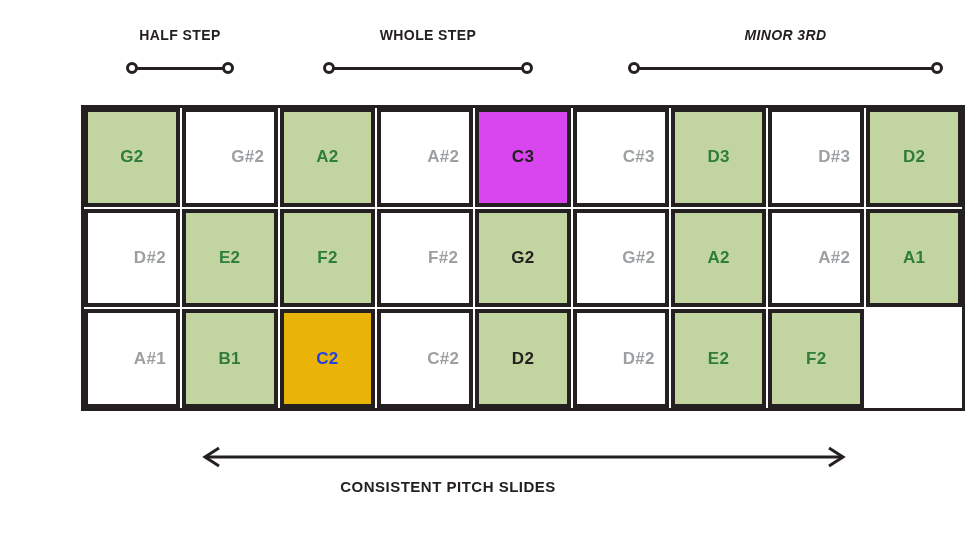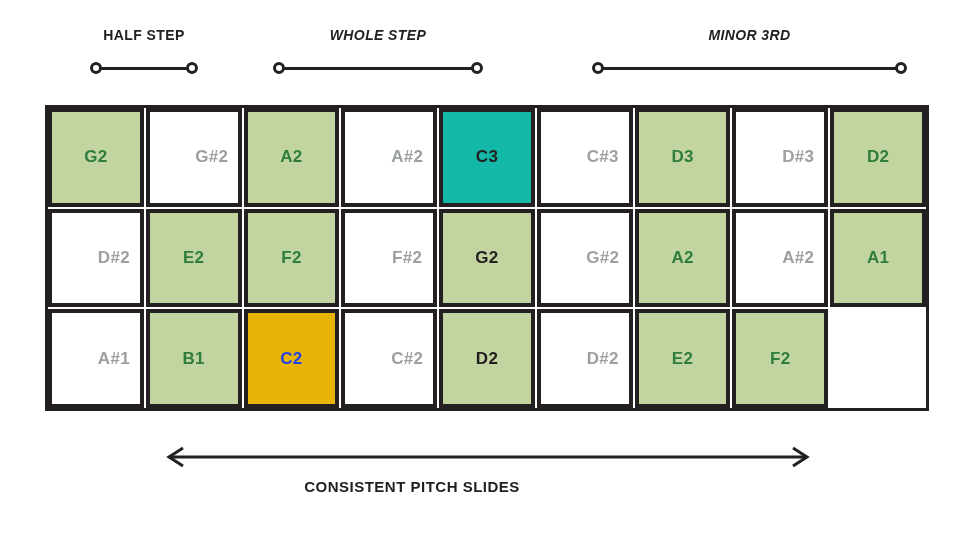--- a/index.html
+++ b/index.html
@@ -2,21 +2,21 @@
 <html><head>
 <meta charset="utf-8">
 <style>
   html, body { margin: 0; padding: 0; background: #ffffff; }
   body {
     width: 976px; height: 538px;
     font-family: "Liberation Sans", "DejaVu Sans", sans-serif;
     position: relative;
     color: #242021;
   }
-  .stage { position: absolute; inset: 0; }
+  .stage { position: absolute; inset: 0; margin-left: 36px; }
 
   
   .interval-label {
     position: absolute;
     top: 27px;
     text-align: center;
     font-size: 14px;
     font-weight: 700;
     letter-spacing: 0.4px;
     color: #242021;
@@ -36,21 +36,21 @@
     background: #ffffff;
     flex: 0 0 auto;
   }
   .wire {
     flex: 1 1 auto;
     height: 3px;
     background: #242021;
     margin: 0 -1px;
   }
   #half-label, #half-conn { left: 90px; width: 108px; }
-  #whole-label, #whole-conn { left: 273px; width: 210px; font-style: italic; }
+  #whole-label, #whole-conn { left: 287px; width: 210px; }
   #minor-label, #minor-conn { left: 592px; width: 315px; font-style: italic; }
 
   
   .pad-grid {
     position: absolute;
     left: 45px; top: 105px;
     width: 884px; height: 306px;
     box-sizing: border-box;
     border: 3px solid #242021;
     background: #ffffff;
@@ -65,21 +65,21 @@
     display: flex;
     align-items: center;
     justify-content: center;
     font-size: 17px;
     font-weight: 700;
     letter-spacing: 0.3px;
   }
   .cell[data-type="natural"]          { background: #c2d5a0; color: #2f7d3c; }
   .cell[data-type="natural-emphasis"] { background: #c2d5a0; color: #242021; }
   .cell[data-type="sharp"]            { background: #ffffff; color: #9da0a3; padding-left: 36px; }
-  .cell[data-type="root-upper"]       { background: #14b8a6; color: #242021; }
+  .cell[data-type="root-upper"]       { background: #d946ef; color: #242021; }
   .cell[data-type="root"]             { background: #eab308; color: #2243e3; }
 
   
   .slide-arrow {
     position: absolute;
     left: 160px; top: 444px;
   }
   .footer-label {
     position: absolute;
     left: 0; top: 478px;

